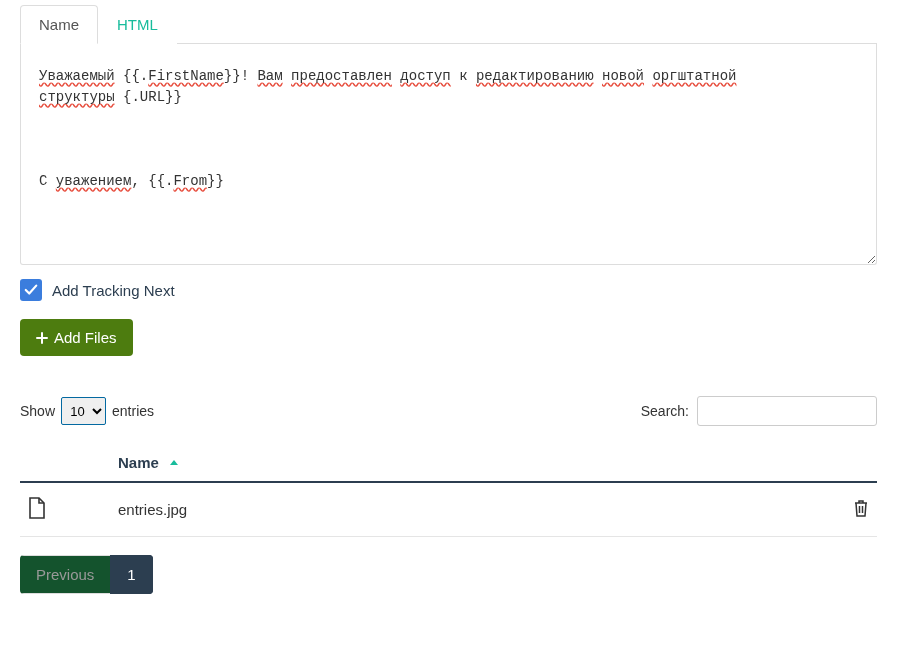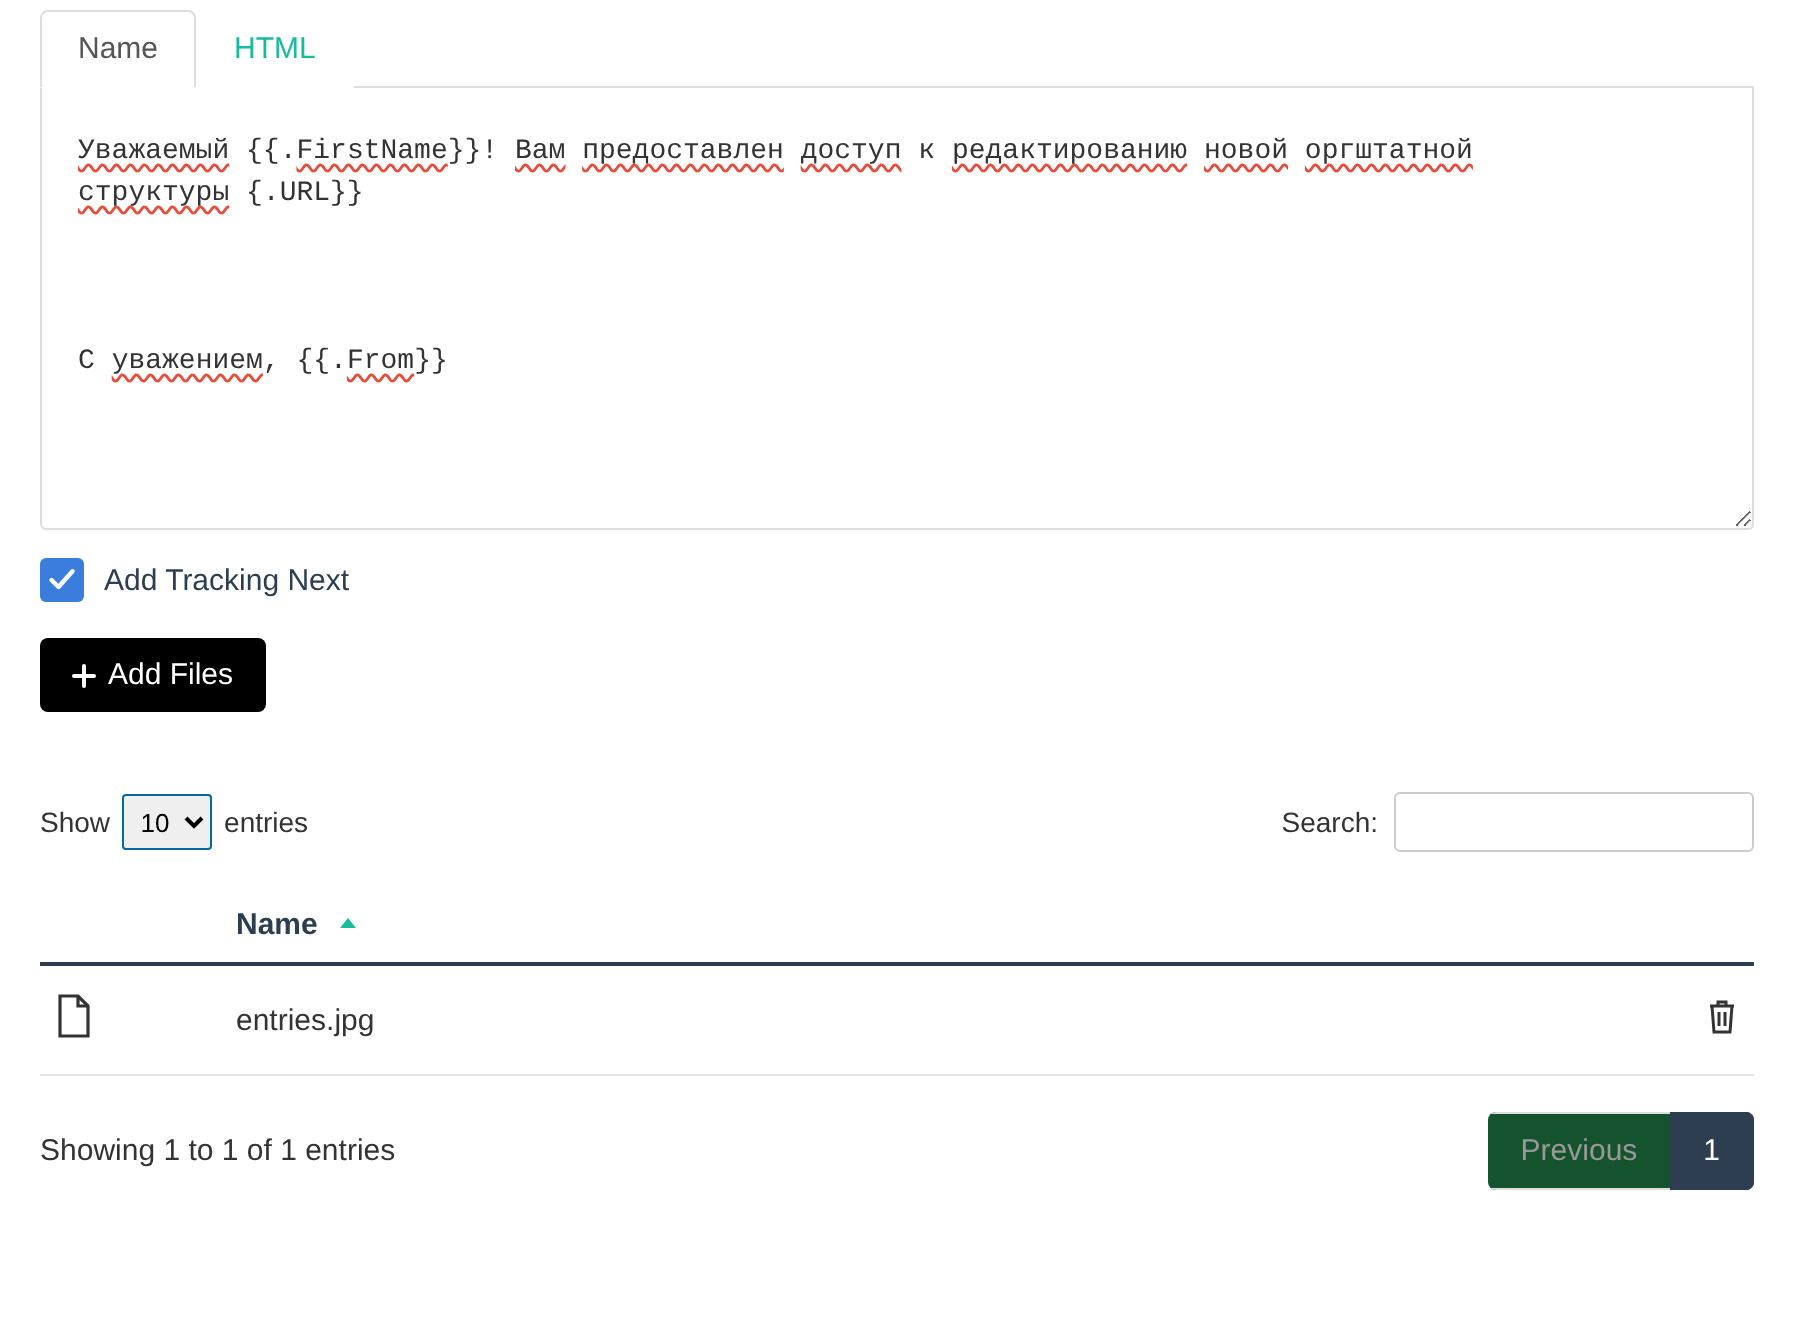--- a/index.html
+++ b/index.html
@@ -12,21 +12,21 @@
 
 .editor-wrap { border: 1px solid #ddd; border-top: none; border-radius: 0 0 3px 3px; }
 .editor { width: 100%; min-height: 220px; border: none; resize: both; padding: 22px 18px; font-family: Consolas, "Courier New", monospace; font-size: 14px; color: #333; outline: none; line-height: 1.5; white-space: pre-wrap; overflow: auto; }
 .spellerr { text-decoration: underline wavy #e74c3c; text-decoration-skip-ink: none; text-underline-offset: 2px; }
 
 .check-row { display: flex; align-items: center; gap: 10px; margin: 14px 0 18px 0; }
 .checkbox { width: 22px; height: 22px; background: #3b7ddd; border-radius: 3px; display: inline-flex; align-items: center; justify-content: center; cursor: pointer; }
 .checkbox svg { width: 14px; height: 14px; }
 .check-label { color: #2c3e50; font-size: 15px; }
 
-.btn-add { background: #000000; color: #fff; border: none; border-radius: 4px; padding: 10px 16px; font-size: 15px; cursor: pointer; display: inline-flex; align-items: center; gap: 6px; }
+.btn-add { background: #4d7c0f; color: #fff; border: none; border-radius: 4px; padding: 10px 16px; font-size: 15px; cursor: pointer; display: inline-flex; align-items: center; gap: 6px; }
 .btn-add svg { width: 12px; height: 12px; }
 
 .dt-top { display: flex; justify-content: space-between; align-items: center; margin-top: 40px; margin-bottom: 18px; color: #333; }
 .dt-left { display: flex; align-items: center; gap: 6px; }
 .dt-left select { height: 28px; border: 1px solid #0369a1; border-radius: 2px; padding: 2px 4px; font-size: 13px; text-align: center; }
 .dt-right { display: flex; align-items: center; gap: 8px; }
 .dt-right input { width: 180px; height: 30px; border: 1px solid #ccc; border-radius: 3px; padding: 4px 8px; font-size: 14px; }
 
 .table { width: 100%; border-collapse: collapse; }
 .table thead th { text-align: left; padding: 10px 8px; border-bottom: 2px solid #2c3e50; color: #2c3e50; font-weight: 700; font-size: 15px; }
@@ -123,21 +123,20 @@
             <path d="M3 4 L4 17 H12 L13 4"></path>
           <path d="M6.5 7 V14"></path>
             <path d="M9.5 7 V14"></path>
         </svg>
       </td>
     </tr>
   </tbody>
 </table>
 
 <div class="dt-bottom">
-  <div class="dt-info">Showing 1 to 1 of 1 entries</div>
   <div class="pager">
     <button>Previous</button>
     <button class="current">1</button>
   </div>
 </div>
 
 
 
 
 </body></html>

